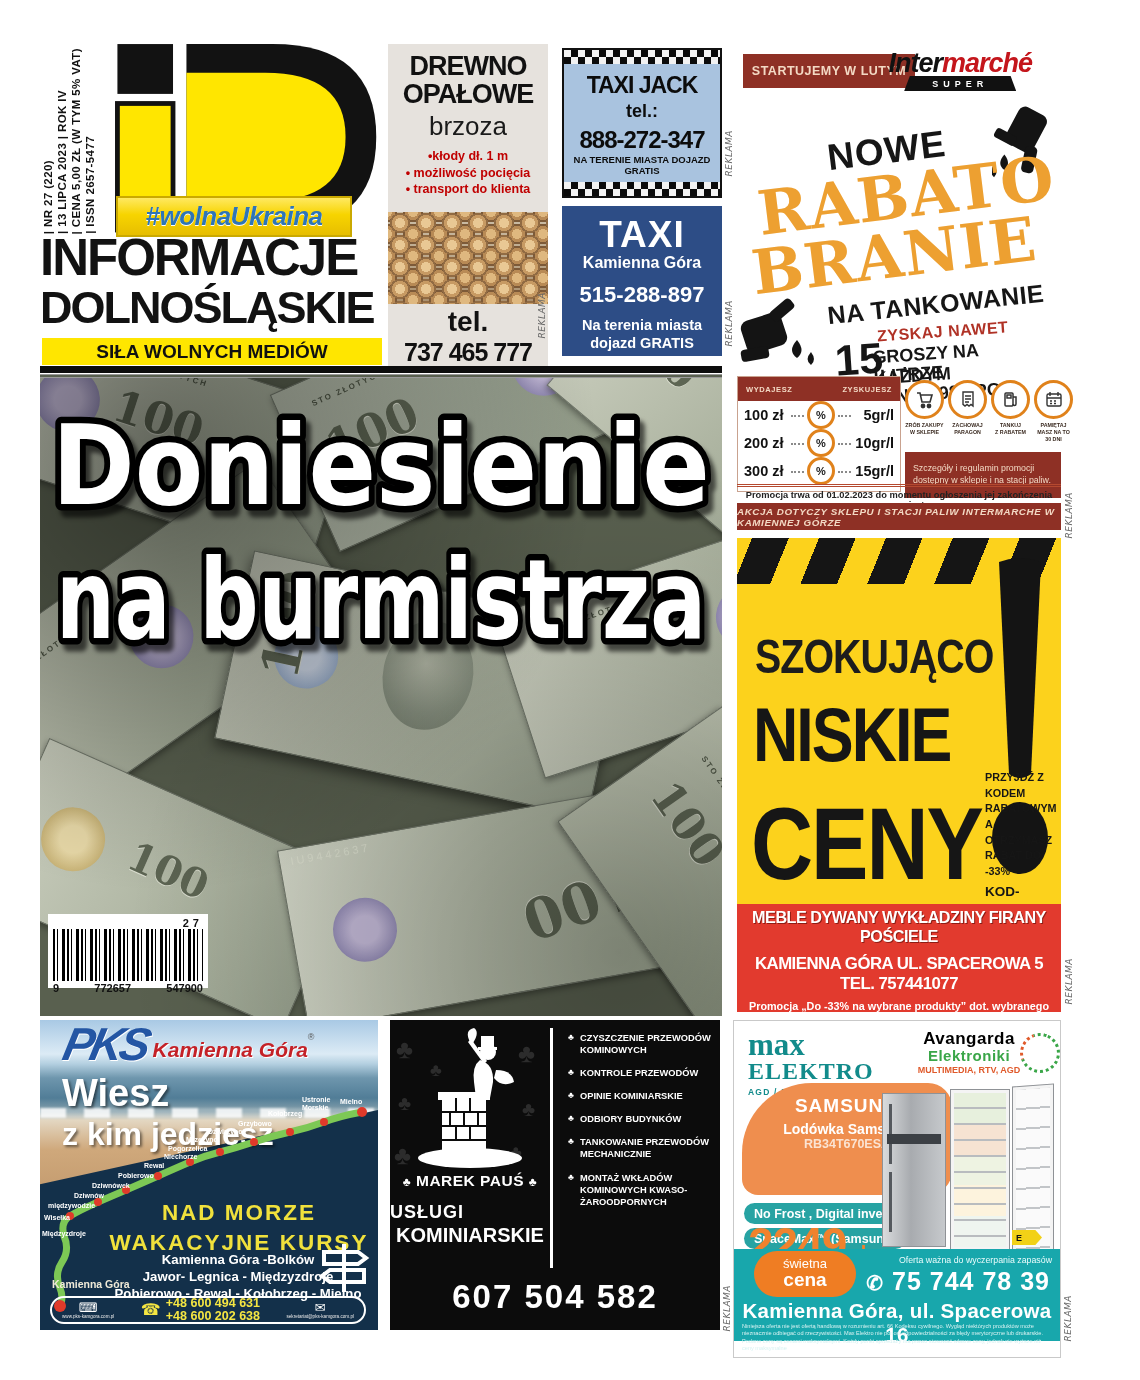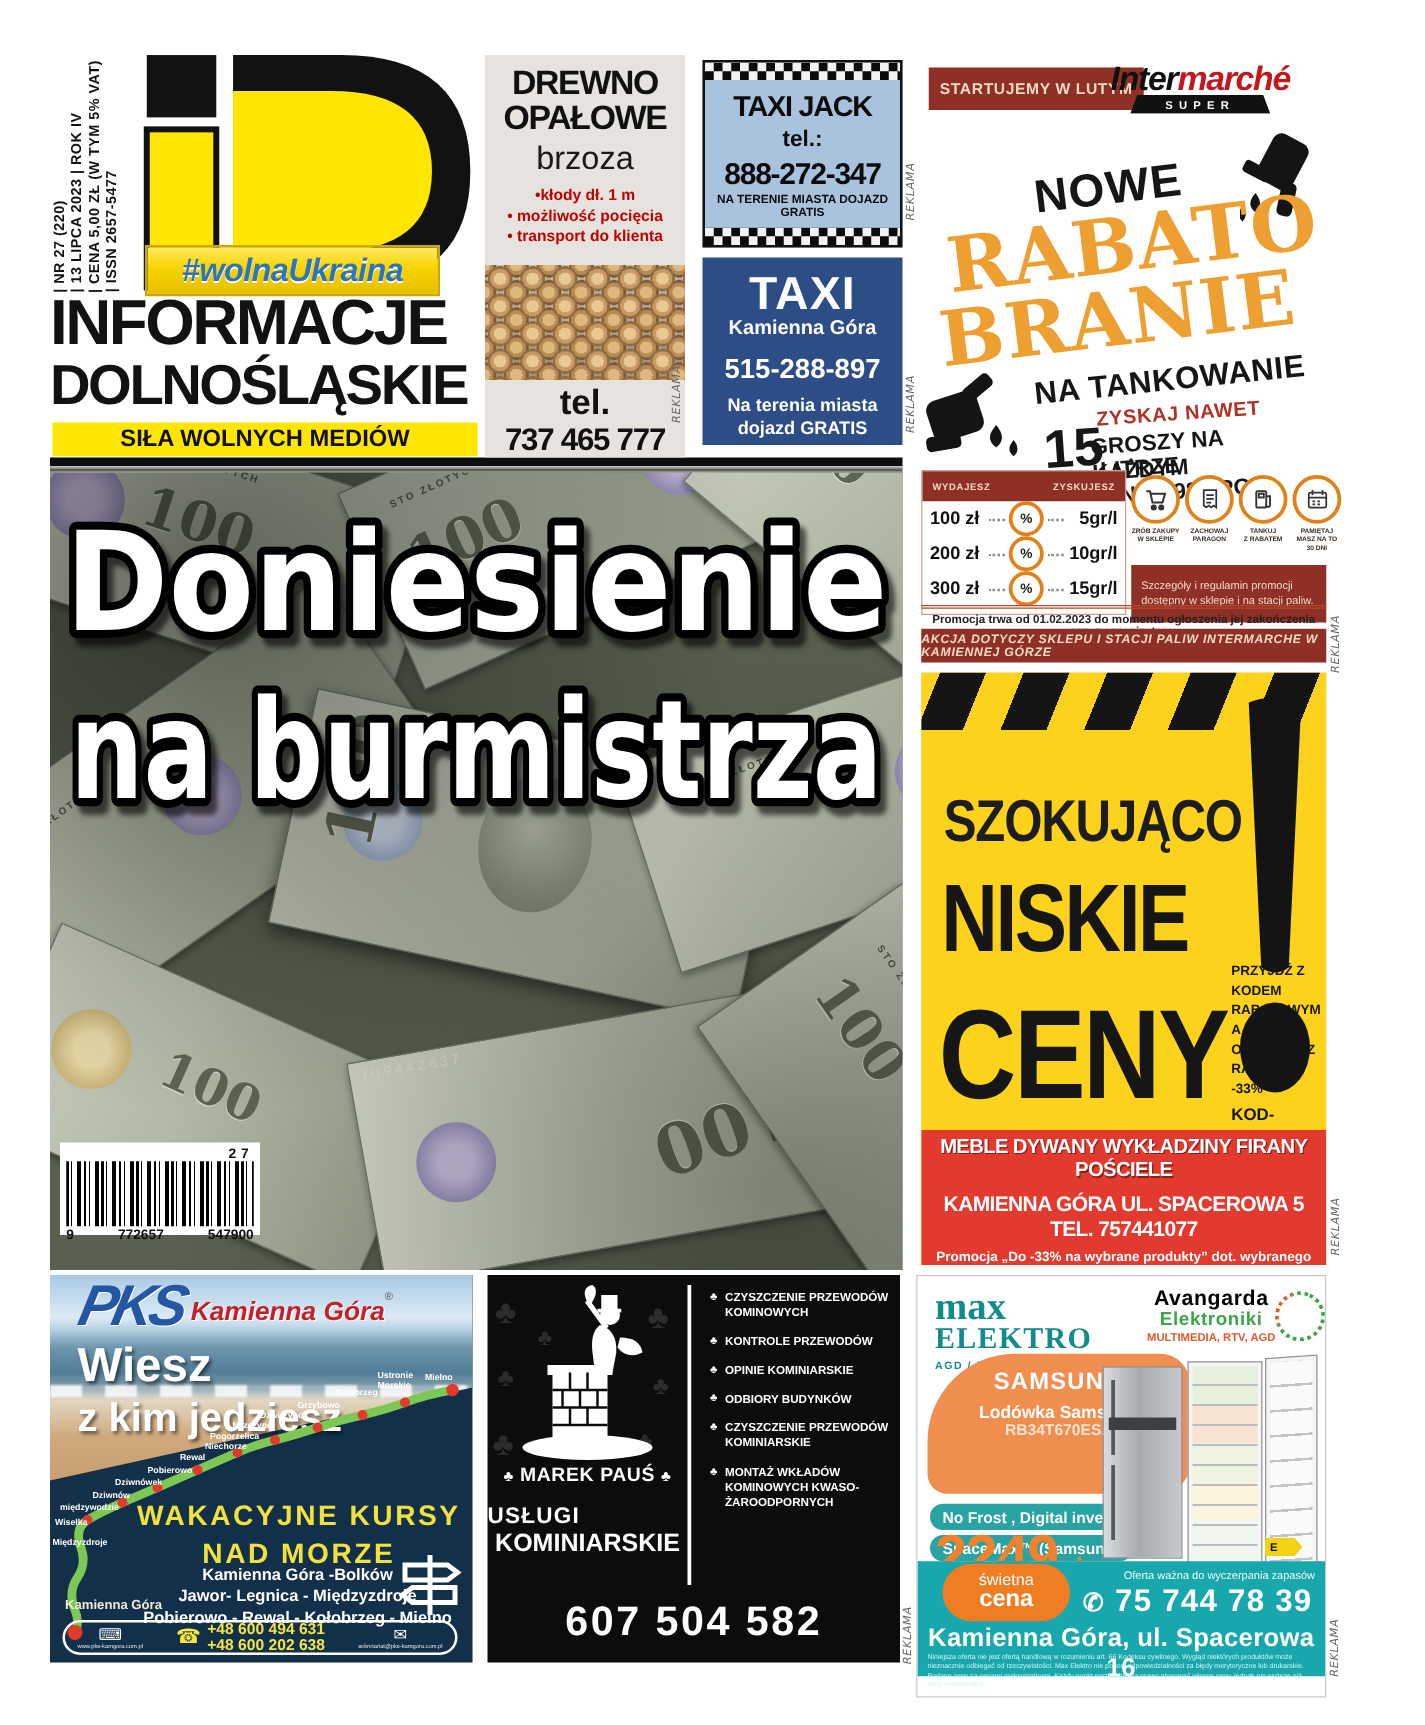--- a/index.html
+++ b/index.html
@@ -551,22 +551,22 @@
         <text x="78" y="158">Pobierowo</text>
         <text x="52" y="168">Dziwnówek</text>
         <text x="34" y="178">Dziwnów</text>
         <text x="8" y="188">międzywodzie</text>
         <text x="4" y="200">Wisełka</text>
         <text x="2" y="216">Międzyzdroje</text>
       </g>
     </svg>
 
     <div class="pks-promo">
+      <div>NAD MORZE</div>
       <div>WAKACYJNE KURSY</div>
-      <div>NAD MORZE</div>
     </div>
     <div class="pks-routes">
       <div>Kamienna Góra -Bolków</div>
       <div>Jawor- Legnica - Międzyzdroje</div>
       <div>Pobierowo - Rewal - Kołobrzeg - Mielno</div>
     </div>
     <div class="pks-origin">Kamienna Góra</div>
     <svg class="signpost" viewBox="0 0 56 58">
       <g fill="none" stroke="#fff" stroke-width="4">
         <path d="M28 6 v48"></path>
@@ -625,21 +625,21 @@
       <span class="st">♣</span>
     </div>
     <div class="kom-t1">USŁUGI</div>
     <div class="kom-t2">KOMINIARSKIE</div>
     <div class="kom-divider"></div>
     <div class="kom-list">
       <div class="kom-item">CZYSZCZENIE PRZEWODÓW KOMINOWYCH</div>
       <div class="kom-item">KONTROLE PRZEWODÓW</div>
       <div class="kom-item">OPINIE KOMINIARSKIE</div>
       <div class="kom-item">ODBIORY BUDYNKÓW</div>
-      <div class="kom-item">CZYSZCZENIE PRZEWODÓW KOMINIARSKIE</div>
+      <div class="kom-item">TANKOWANIE PRZEWODÓW MECHANICZNIE</div>
       <div class="kom-item">MONTAŻ WKŁADÓW KOMINOWYCH KWASO-ŻAROODPORNYCH</div>
     </div>
     <div class="kom-phone">607 504 582</div>
   </div>
   <div class="vreklama" style="left:722px;top:1285px;">REKLAMA</div>
 
   <div class="maxel">
     <div class="me-brand">
       <div class="b1">max</div>
       <div class="b2">ELEKTRO</div>

